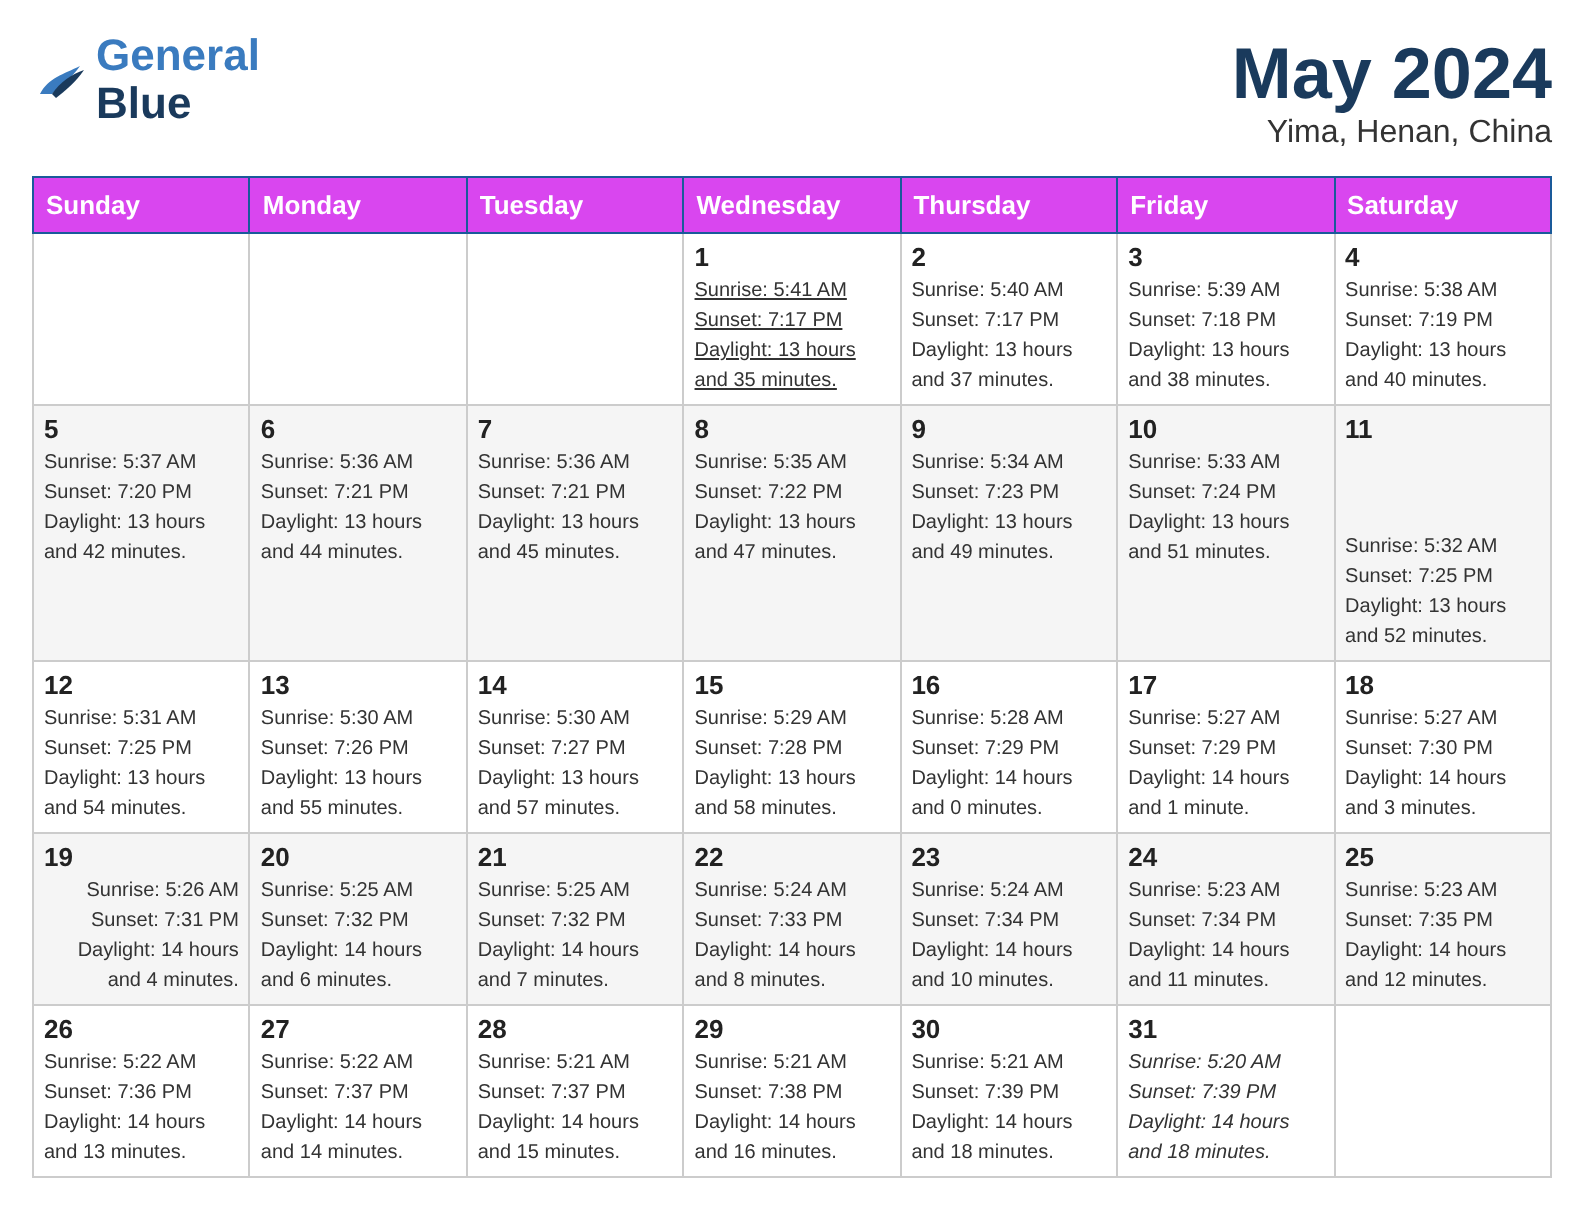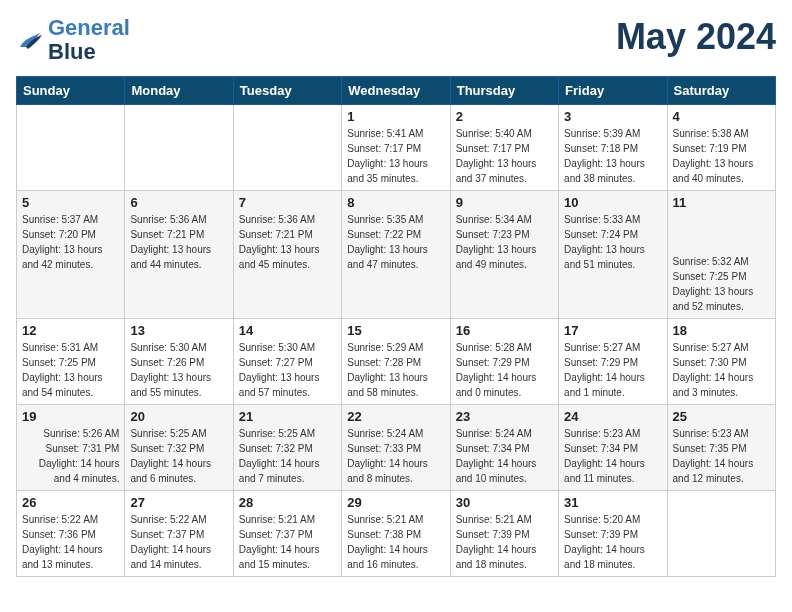--- a/index.html
+++ b/index.html
@@ -45,21 +45,21 @@
     .location-title {
       font-size: 16px;
       color: #333;
     }
     .calendar {
       width: 100%;
       border-collapse: collapse;
       border: 1px solid #ccc;
     }
     .calendar th {
-      background: #0c4a6e;
+      background: #d946ef;
       color: #fff;
       font-size: 13px;
       font-weight: bold;
       text-align: left;
       padding: 6px 6px;
       border: 1px solid #1a5a9a;
     }
     .calendar td {
       vertical-align: top;
       border: 1px solid #ccc;
@@ -98,20 +98,21 @@
       <path d="M10 18 C14 12, 20 8, 26 6 C22 12, 17 16, 12 20 Z" fill="#1a3a5c"></path>
     </svg>
     <div>
       <div class="logo-text">
         <span>General</span><br><span style="color:#1a3a5c">Blue</span>
       </div>
     </div>
   </div>
   <div class="title-block">
     <div class="month-title">May 2024</div>
+    <div class="location-title">Yima, Henan, China</div>
   </div>
 </div>
 
 <table class="calendar">
   <thead>
     <tr>
     <th>Sunday</th>
         <th>Monday</th>
         <th>Tuesday</th>
         <th>Wednesday</th>
@@ -120,21 +121,21 @@
         <th>Saturday</th>
       </tr>
   </thead>
   <tbody id="calendar-body">
   <tr>
         <td class="empty-cell"></td>
         <td class="empty-cell"></td>
         <td class="empty-cell"></td>
         <td>
           <div class="day-num">1</div>
-          <div class="day-info" style="white-space: pre-line;">Sunrise: 5:41 AM
+          <div class="day-info" style="white-space: pre-line; text-decoration: underline;">Sunrise: 5:41 AM
 Sunset: 7:17 PM
 Daylight: 13 hours
 and 35 minutes.</div>
         </td>
         <td>
           <div class="day-num">2</div>
           <div class="day-info" style="white-space: pre-line;">Sunrise: 5:40 AM
 Sunset: 7:17 PM
 Daylight: 13 hours
 and 37 minutes.</div>
@@ -338,21 +339,21 @@
         </td>
         <td>
           <div class="day-num">30</div>
           <div class="day-info" style="white-space: pre-line;">Sunrise: 5:21 AM
 Sunset: 7:39 PM
 Daylight: 14 hours
 and 18 minutes.</div>
         </td>
         <td>
           <div class="day-num">31</div>
-          <div class="day-info" style="white-space: pre-line;">Sunrise: 5:20 AM
+          <div class="day-info" style="white-space: pre-line; font-style: italic;">Sunrise: 5:20 AM
 Sunset: 7:39 PM
 Daylight: 14 hours
 and 18 minutes.</div>
         </td>
         <td class="empty-cell"></td>
       </tr>
     </tbody>
 </table>
 
 </body></html>

